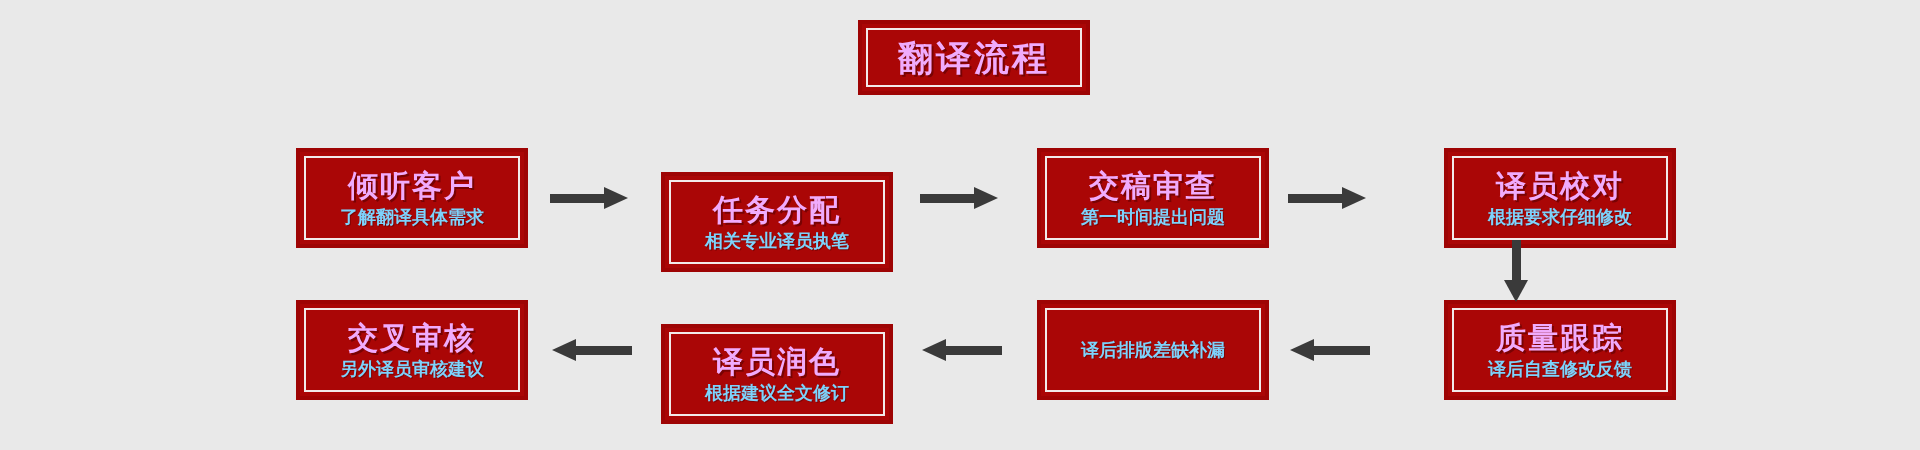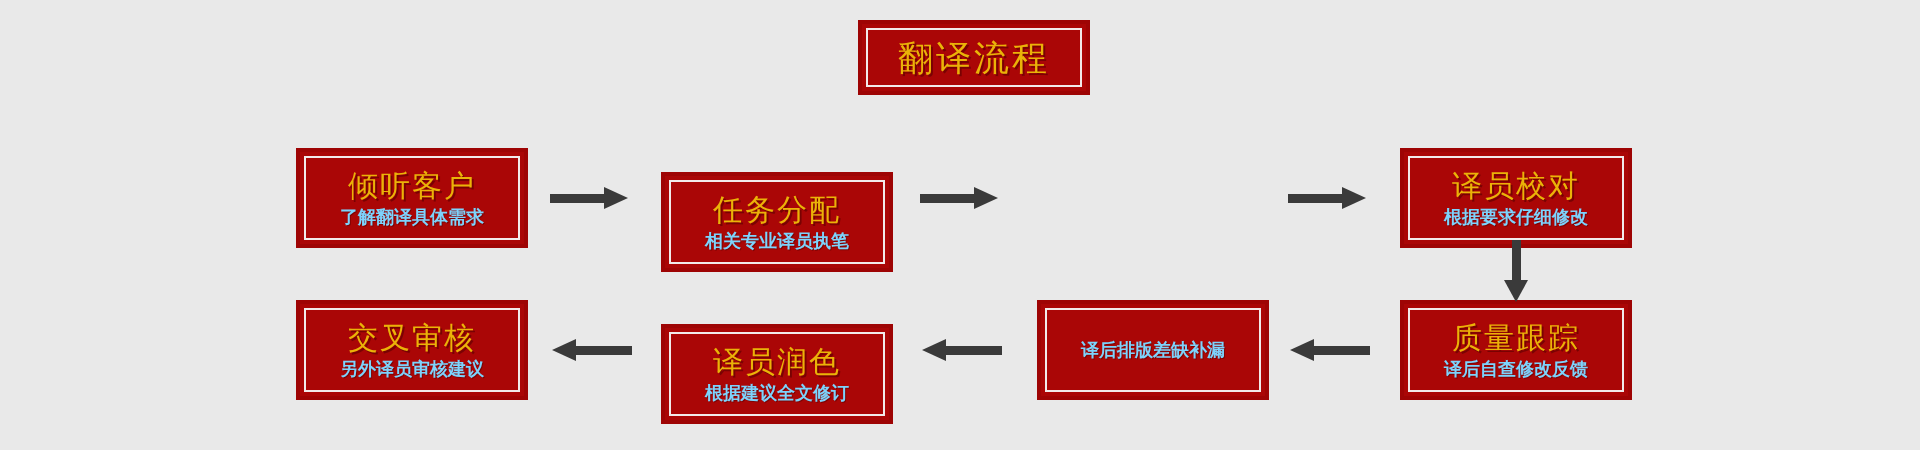--- a/index.html
+++ b/index.html
@@ -38,22 +38,22 @@
     position: absolute;
     left: 4px;
     right: 4px;
     top: 4px;
     bottom: 4px;
     border: 2px solid #f2eaea;
     pointer-events: none;
   }
   .node .title {
     position: relative;
-    color: #eab308;
-    font-weight: normal;
+    color: #f0abfc;
+    font-weight: bold;
     letter-spacing: 2px;
     text-shadow: 2px 2px 0 rgba(80,0,0,0.55);
     white-space: nowrap;
   }
   .node .sub {
     position: relative;
     color: #7dd3fc;
     font-weight: bold;
     letter-spacing: 0px;
     text-shadow: 1px 1px 0 rgba(80,0,0,0.5);
@@ -87,21 +87,21 @@
     font-size: 18px;
     line-height: 22px;
   }
 
   .row1 { top: 148px; }
   .row2 { top: 300px; }
 
   .col1 { left: 296px; }
   .col2 { left: 661px; margin-top: 24px; }
   .col3 { left: 1037px; }
-  .col4 { left: 1400px; }
+  .col4 { left: 1444px; }
 
   
   .arrow-h {
     position: absolute;
     height: 30px;
     width: 80px;
   }
   .arrow-h .shaft {
     position: absolute;
     top: 11px;
@@ -172,20 +172,24 @@
   <div class="node process row1 col1">
     <span class="title">倾听客户</span>
     <span class="sub">了解翻译具体需求</span>
   </div>
 
   <div class="node process row1 col2">
     <span class="title">任务分配</span>
     <span class="sub">相关专业译员执笔</span>
   </div>
 
+  <div class="node process row1 col3">
+    <span class="title">交稿审查</span>
+    <span class="sub">第一时间提出问题</span>
+  </div>
 
   <div class="node process row1 col4">
     <span class="title">译员校对</span>
     <span class="sub">根据要求仔细修改</span>
   </div>
 
   <div class="node process row2 col1">
     <span class="title">交叉审核</span>
     <span class="sub">另外译员审核建议</span>
   </div>

